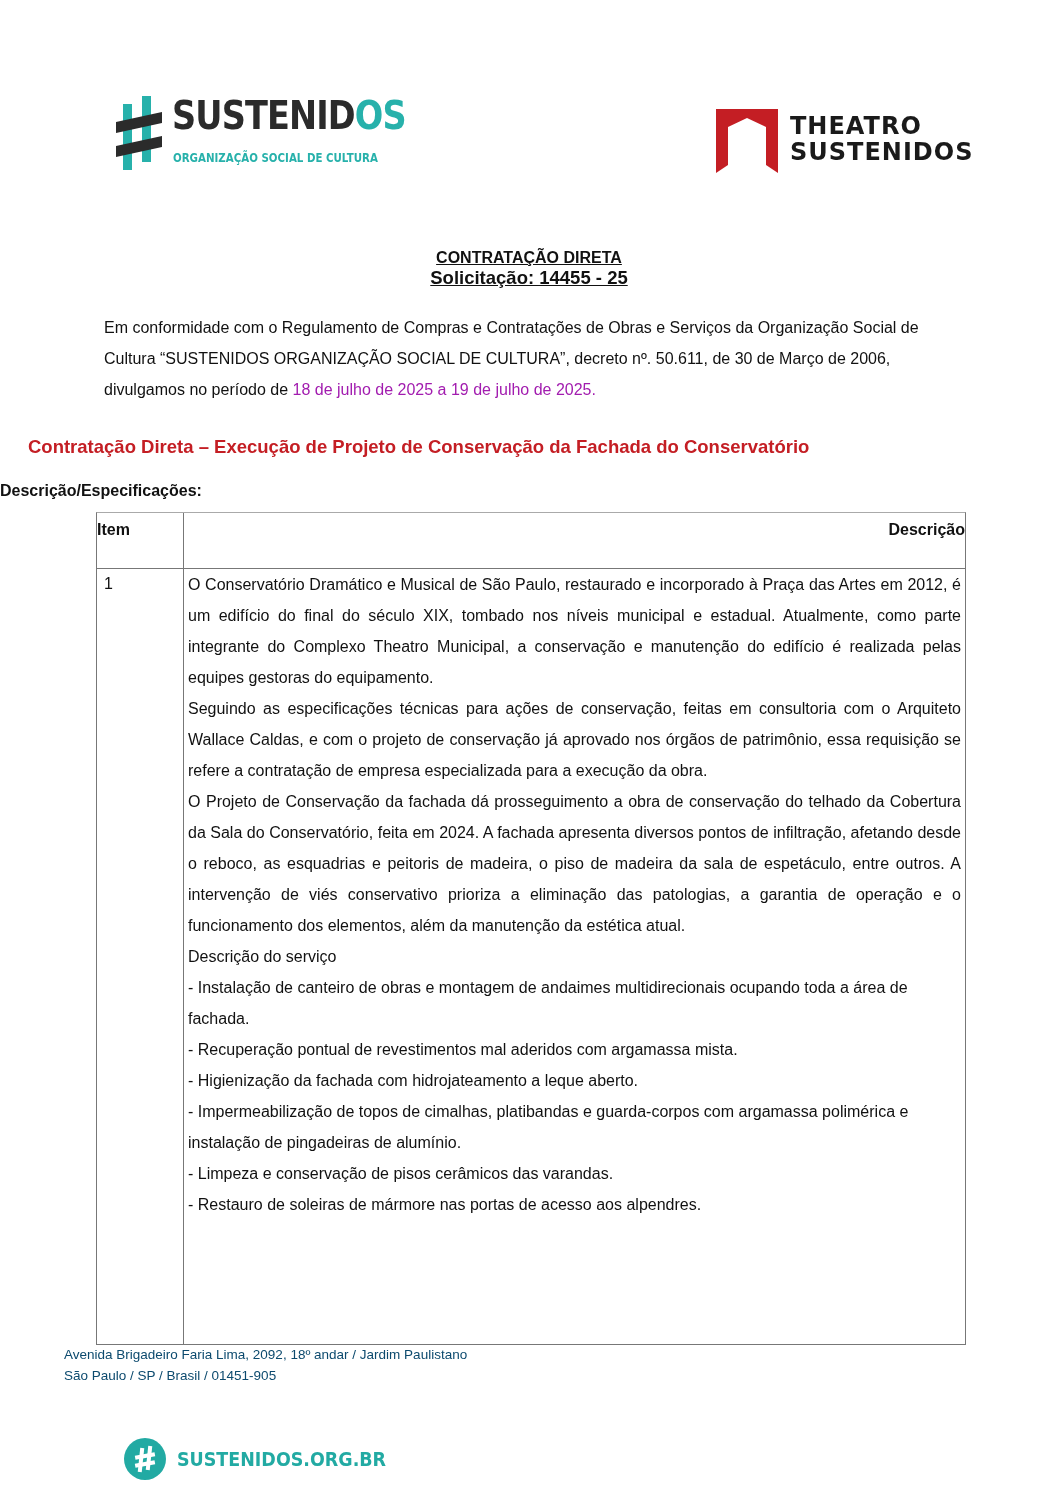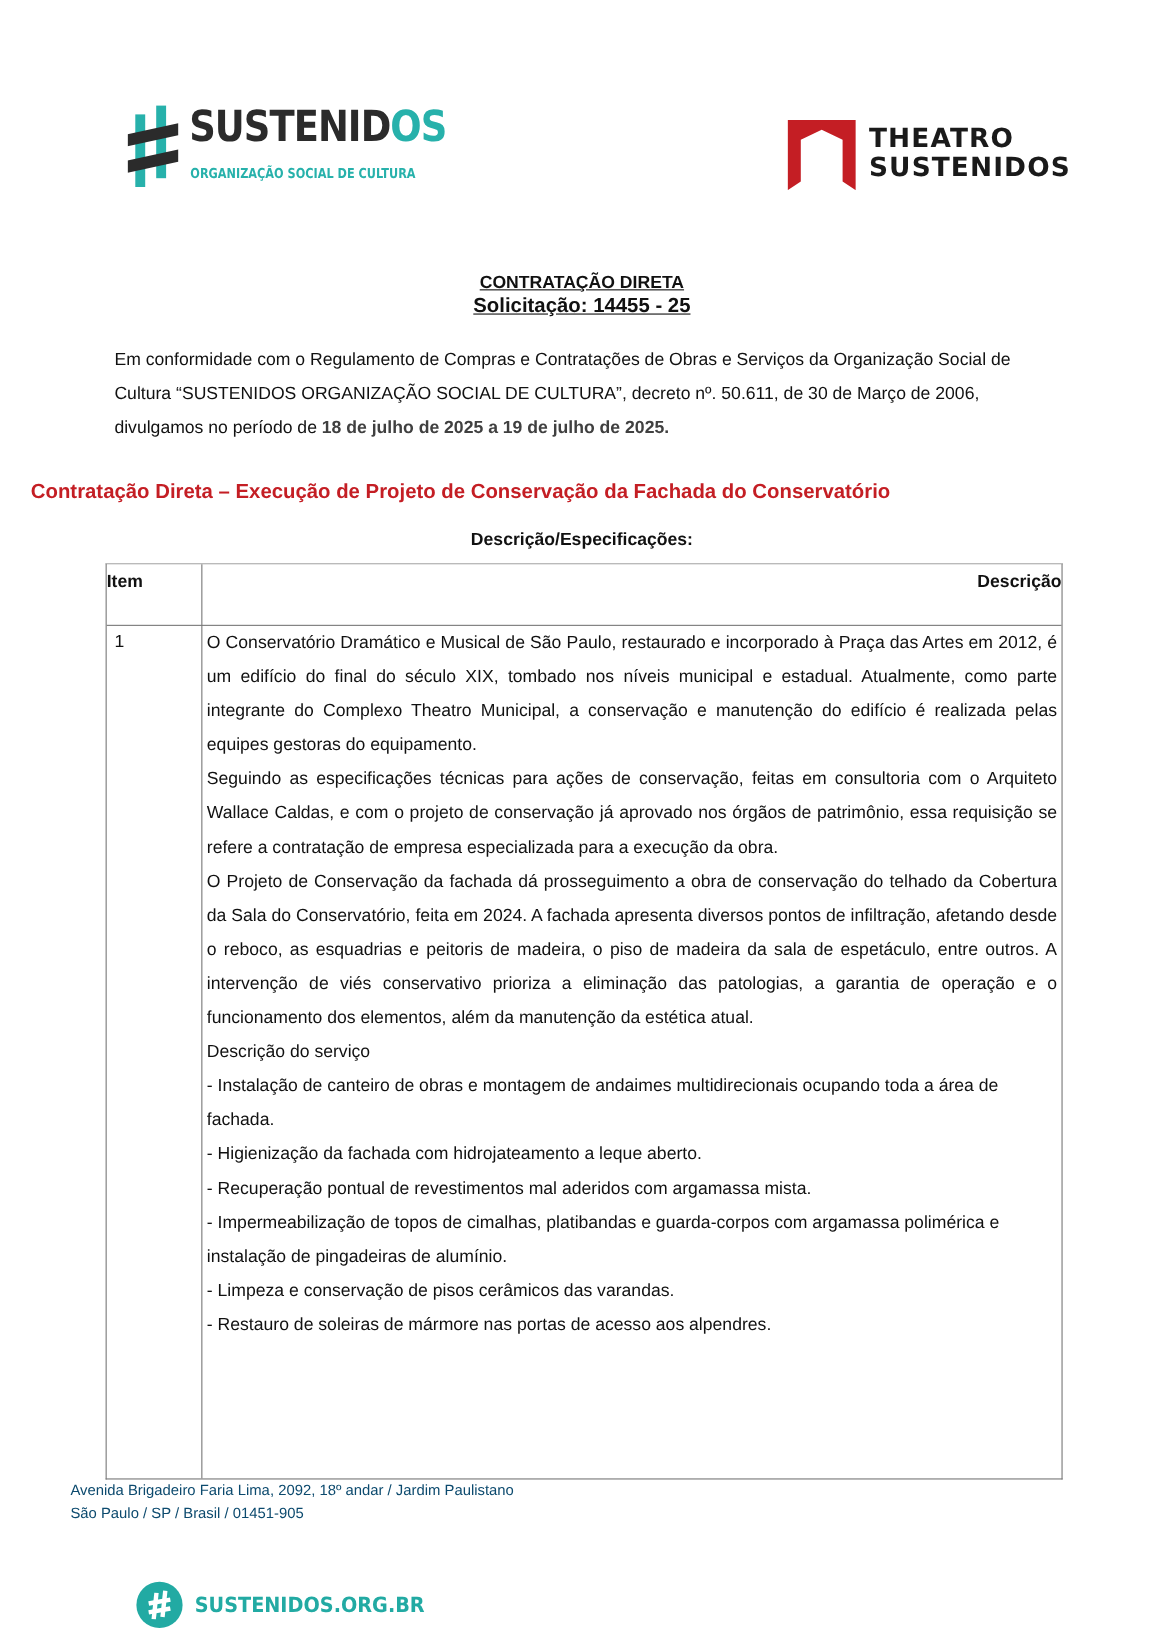--- a/index.html
+++ b/index.html
@@ -18,25 +18,25 @@
              transform-origin: left top; letter-spacing: 0; white-space: nowrap; }
   .theatro-text { position: absolute; left: 74px; top: 4px; font-family: "DejaVu Sans", sans-serif;
                   font-weight: bold; font-size: 24px; line-height: 26px; color: #1a1a1a; letter-spacing: 1px; }
 
   
   .title-block { position: absolute; left: 0; width: 1058px; top: 248px; text-align: center; }
   .title1 { font-size: 16px; font-weight: bold; text-decoration: underline; line-height: 19px; }
   .title2 { font-size: 18.5px; font-weight: bold; text-decoration: underline; line-height: 22px; }
 
   .intro { position: absolute; left: 104px; top: 312px; width: 840px; font-size: 16px; line-height: 31px; }
-  .intro .red { color: #404040; font-weight: bold; }
+  .intro .red { color: #a21caf; font-weight: normal; }
 
   .subject { position: absolute; left: 0; width: 1058px; top: 436px; text-align: left;
              font-size: 18.5px; font-weight: bold; color: #c41e24; padding-left: 28px; }
-  .spec-head { position: absolute; left: 0; width: 1058px; top: 482px; text-align: center;
+  .spec-head { position: absolute; left: 0; width: 1058px; top: 482px; text-align: left;
                font-size: 16px; font-weight: bold; }
 
   
   .spec-table { position: absolute; left: 96px; top: 512px; width: 870px; height: 833px;
                 border: 1px solid #777; border-top: 1.5px solid #aaa; box-sizing: border-box; }
   .col-div { position: absolute; left: 86px; top: 0; bottom: 0; border-left: 1px solid #777; }
   .row-div { position: absolute; left: 0; right: 0; top: 55px; border-top: 1px solid #777; }
   .th-item { position: absolute; left: 0; width: 86px; top: 8px; text-align: left; font-weight: bold; font-size: 16px; }
   .th-desc { position: absolute; left: 87px; right: 0; top: 8px; text-align: right; font-weight: bold; font-size: 16px; }
   .td-item { position: absolute; left: 7px; top: 62px; font-size: 16px; }
@@ -95,22 +95,22 @@
   <div class="th-item">Item</div>
   <div class="th-desc">Descrição</div>
 
   <div class="td-item">1</div>
   <div class="td-desc">
     <p>O Conservatório Dramático e Musical de São Paulo, restaurado e incorporado à Praça das Artes em 2012, é um edifício do final do século XIX, tombado nos níveis municipal e estadual. Atualmente, como parte integrante do Complexo Theatro Municipal, a conservação e manutenção do edifício é realizada pelas equipes gestoras do equipamento.</p>
     <p class="gap">Seguindo as especificações técnicas para ações de conservação, feitas em consultoria com o Arquiteto Wallace Caldas, e com o projeto de conservação já aprovado nos órgãos de patrimônio, essa requisição se refere a contratação de empresa especializada para a execução da obra.</p>
     <p class="gap">O Projeto de Conservação da fachada dá prosseguimento a obra de conservação do telhado da Cobertura da Sala do Conservatório, feita em 2024. A fachada apresenta diversos pontos de infiltração, afetando desde o reboco, as esquadrias e peitoris de madeira, o piso de madeira da sala de espetáculo, entre outros. A intervenção de viés conservativo prioriza a eliminação das patologias, a garantia de operação e o funcionamento dos elementos, além da manutenção da estética atual.</p>
     <p class="gap nojust">Descrição do serviço</p>
     <p class="nojust">- Instalação de canteiro de obras e montagem de andaimes multidirecionais ocupando toda a área de fachada.</p>
+    <p class="nojust">- Recuperação pontual de revestimentos mal aderidos com argamassa mista.</p>
     <p class="nojust">- Higienização da fachada com hidrojateamento a leque aberto.</p>
-    <p class="nojust">- Recuperação pontual de revestimentos mal aderidos com argamassa mista.</p>
     <p class="nojust">- Impermeabilização de topos de cimalhas, platibandas e guarda-corpos com argamassa polimérica e instalação de pingadeiras de alumínio.</p>
     <p class="nojust">- Limpeza e conservação de pisos cerâmicos das varandas.</p>
     <p class="nojust">- Restauro de soleiras de mármore nas portas de acesso aos alpendres.</p>
   </div>
 </div>
 
 <div class="addr">
   <div>Avenida Brigadeiro Faria Lima, 2092, 18º andar / Jardim Paulistano</div>
   <div>São Paulo / SP / Brasil / 01451-905</div>
 </div>

